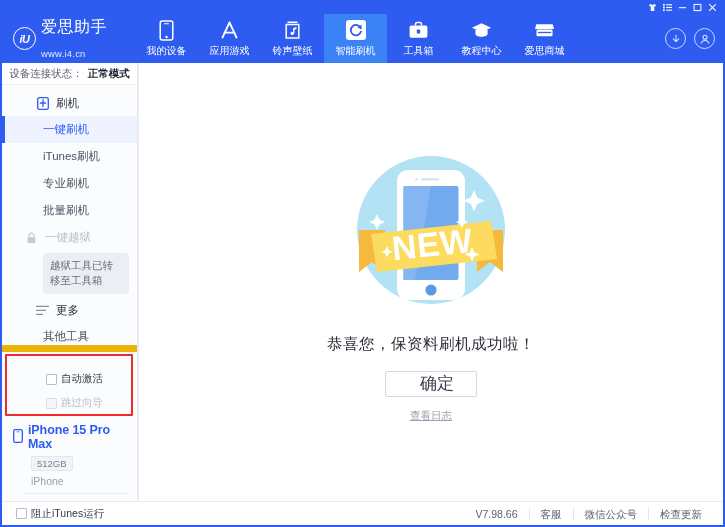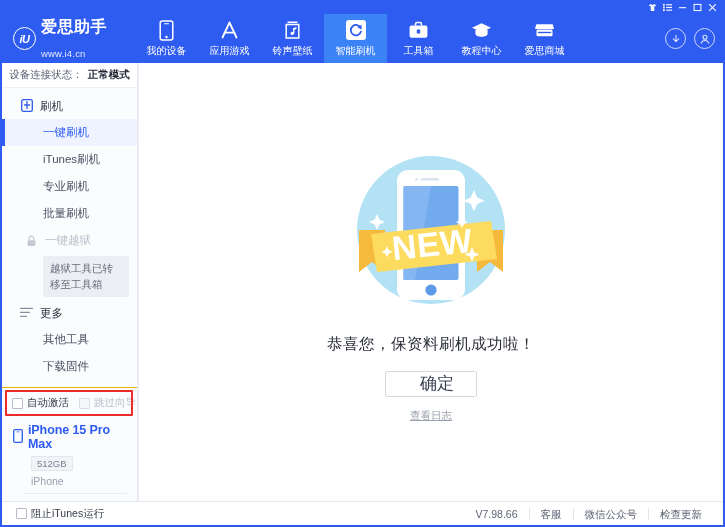--- a/index.html
+++ b/index.html
@@ -37,21 +37,21 @@
   }
   .brand-mark {
     width: 23px; height: 23px; border-radius: 50%;
     border: 1.6px solid #ffffff; display: flex; align-items: center;
     justify-content: center; color: #fff; font-size: 11px;
     font-weight: bold; letter-spacing: -.5px; font-style: italic;
     flex: 0 0 auto;
   }
   .brand-text { display: flex; flex-direction: column; line-height: 1; }
   .brand-name {
-    color: #ffffff; font-size: 16px; font-weight: bold; letter-spacing: .5px;
+    color: #ffffff; font-size: 16px; font-weight: normal; letter-spacing: .5px;
   }
   .brand-url { color: #e2e9ff; font-size: 9.5px; margin-top: 14px; letter-spacing: .2px; }
 
   .navitems { display: flex; align-items: stretch; }
   .navitem {
     width: 63px; display: flex; flex-direction: column; align-items: center;
     justify-content: center; gap: 3px; cursor: pointer;
     color: #ffffff; text-decoration: none;
   }
   .navitem.active { background: #3b82f6; }
@@ -86,22 +86,22 @@
   .status-row {
     height: 27px; display: flex; align-items: center; justify-content: center;
     font-size: 10.5px; color: #5a6173; border-bottom: 1px solid #edeff4;
     background: #ffffff; white-space: nowrap;
   }
   .status-row b { color: #1d2330; font-weight: bold; margin-left: 5px; }
 
   .side-scroll { flex: 1 1 auto; overflow: hidden; padding-top: 6px; }
 
   .grp-head {
-    display: flex; gap: 7px; padding: 5px 0 5px 18px;
-    font-size: 11.5px; color: #2f3542; font-weight: normal;
+    display: flex; align-items: center; gap: 7px; padding: 5px 0 5px 18px;
+    font-size: 11.5px; color: #2f3542; font-weight: normal; margin-left: 16px;
   }
   .grp-head .gicon { width: 13px; height: 13px; display:flex; align-items:center; justify-content:center; }
 
   .side-item {
     height: 27px; display: flex; align-items: center; padding-left: 41px;
     font-size: 11.5px; color: #4a5262; cursor: pointer; position: relative;
   }
   .side-item.active {
     background: #eef3ff; color: #2e5bf0;
   }
@@ -113,22 +113,22 @@
   .side-item.disabled .lockicon { width: 13px; height: 13px; display:flex; align-items:center; justify-content:center; }
 
   .tooltip {
     margin: 2px 10px 4px 41px; background: #eceef3; border-radius: 3px;
     padding: 5px 7px; font-size: 10.5px; color: #646b7a; line-height: 1.45;
     width: 86px;
   }
 
   .side-bottom { flex: 0 0 auto; }
   .auto-row {
-    display: flex; align-items: center; gap: 10px; padding: 8px 0 8px 10px;
-    border-top: 1px solid #eab308; position: relative;
+    display: flex; align-items: center; gap: 10px; padding: 20px 0 8px 10px;
+    border-top: 7px solid #eab308; position: relative; flex-direction: column;
   }
   .redbox {
     position: absolute; left: 3px; right: 4px; top: 2px; bottom: 2px;
     border: 2px solid #ee2b2b; border-radius: 1px; pointer-events: none;
   }
   .chk { display: flex; align-items: center; gap: 4px; font-size: 10.5px; color: #333a48; cursor: pointer; }
   .chk .box {
     width: 11px; height: 11px; border: 1px solid #b6bcc9; background: #fff;
     border-radius: 1px; flex: 0 0 auto;
   }

